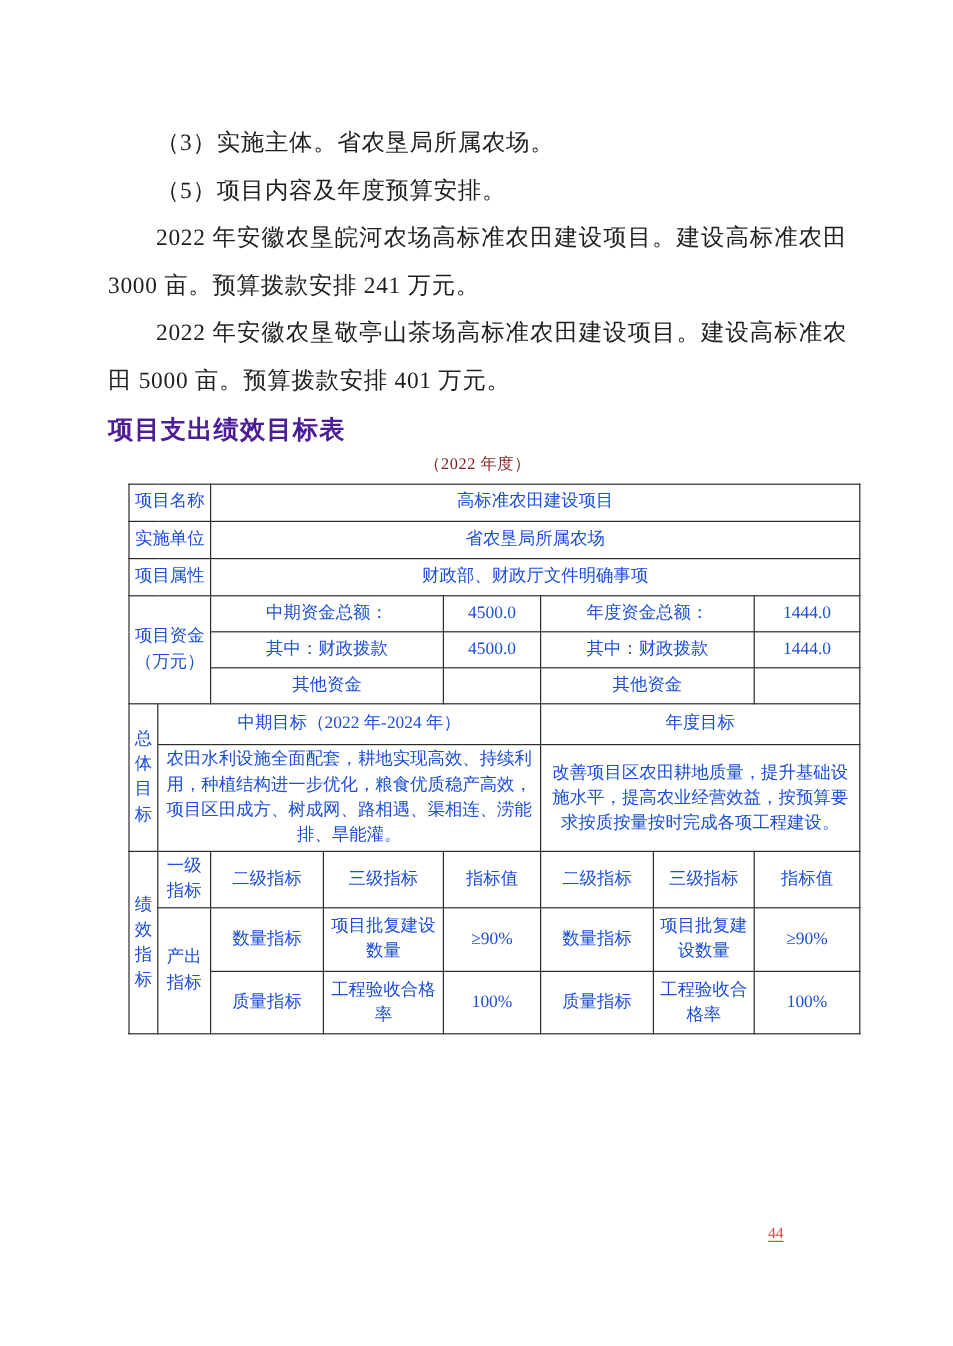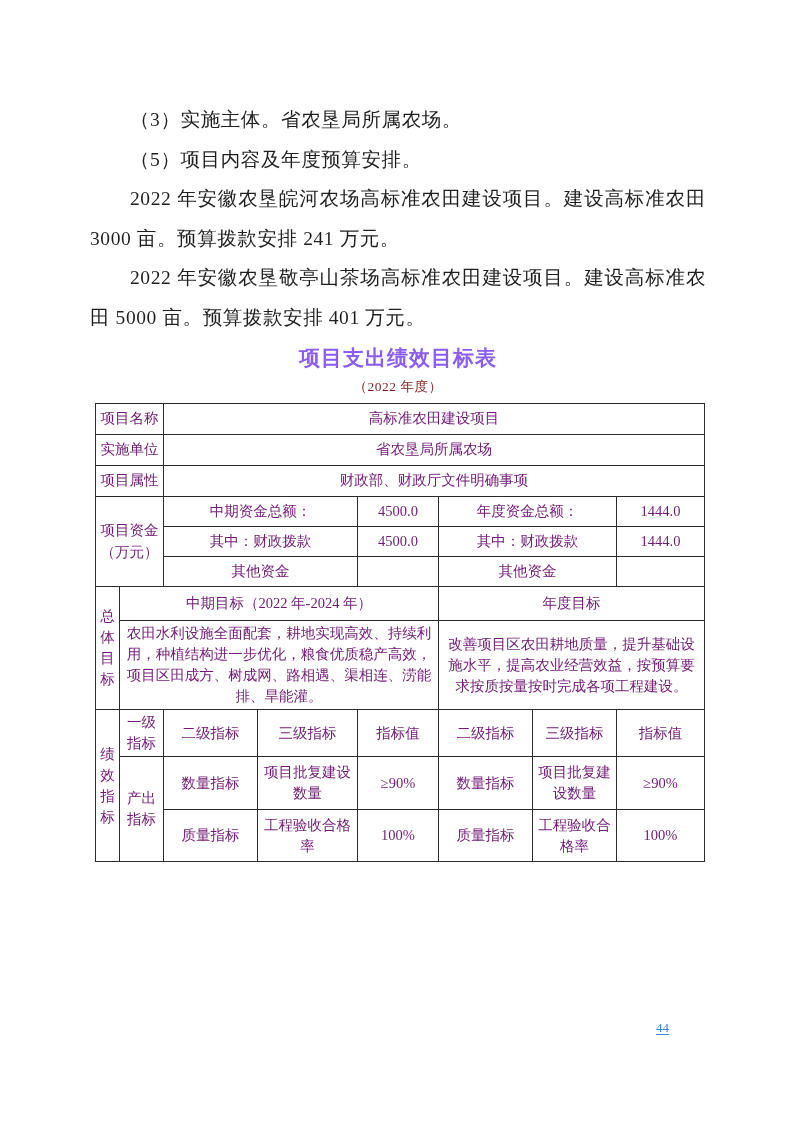--- a/index.html
+++ b/index.html
@@ -17,41 +17,41 @@
   }
   .body-text p {
     font-size: 19.5px;
     line-height: 39.5px;
     letter-spacing: 0.6px;
     text-align: justify;
     text-indent: 40px;
   }
   .table-title {
     margin-top: 7px;
-    text-align: center;
+    text-align: left;
     font-family: "Liberation Sans", "DejaVu Sans", sans-serif;
     font-weight: bold;
     font-size: 21px;
     letter-spacing: 1px;
-    color: #8b5cf6;
+    color: #4c1d95;
   }
   .table-subtitle {
     margin-top: 6px;
     text-align: center;
     font-size: 13.5px;
     letter-spacing: 0.5px;
     color: #7f1d1d;
   }
   table.perf {
-    margin: 7px 0 0 5px;
+    margin: 7px 0 0 17px;
     border-collapse: collapse;
     table-layout: fixed;
     width: 609px;
     font-size: 14.5px;
-    color: #701a75;
+    color: #1d4ed8;
     font-family: Liberation Serif, serif;
   }
   table.perf td {
     border: 1px solid #2b2b2b;
     padding: 2px 4px;
     text-align: center;
     vertical-align: middle;
     line-height: 1.45;
     overflow: hidden;
   }
@@ -73,23 +73,23 @@
   td.l3 { text-align: left; padding-left: 5px; }
   tr.r-info  { height: 31px; }
   tr.r-fund  { height: 30px; }
   tr.r-ghead { height: 34px; }
   tr.r-gbody { height: 86px; }
   tr.r-ihead { height: 47px; }
   tr.r-irow1 { height: 53px; }
   tr.r-irow2 { height: 52px; }
   .page-number {
     position: absolute;
-    left: 656px; top: 1020px;
+    left: 640px; top: 1020px;
     font-size: 13px;
-    color: #3b82f6;
+    color: #ef4444;
     text-decoration: underline;
     text-underline-offset: 2px;
   }
 </style>
 </head>
 <body>
 
 <div class="page">
 
   <div class="body-text">

